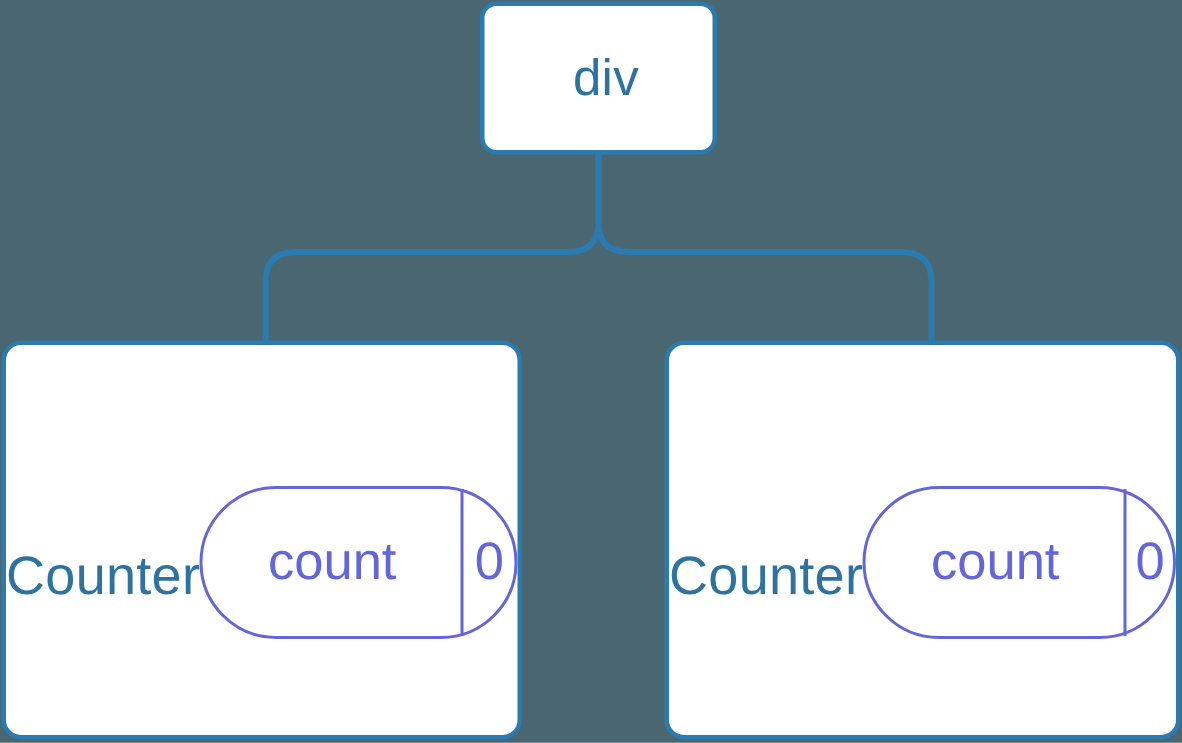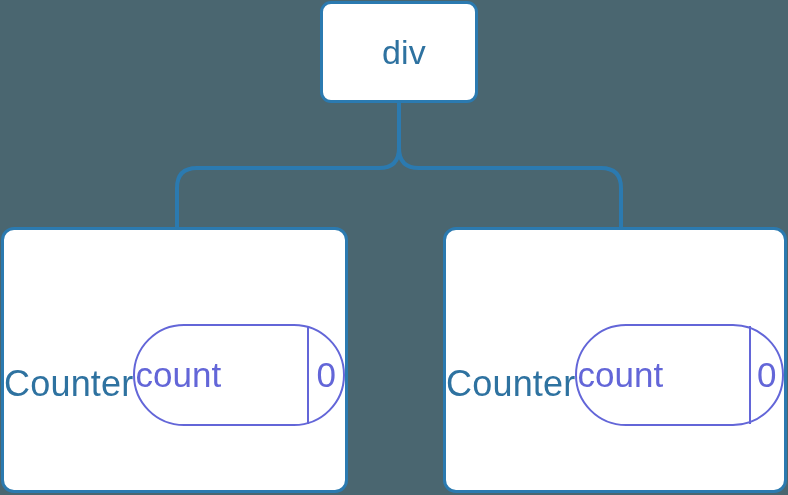--- a/index.html
+++ b/index.html
@@ -90,21 +90,21 @@
     border-radius: 51px;
     box-sizing: border-box;
     display: flex;
     align-items: stretch;
     background: #ffffff;
   }
   .pill-key {
     flex: 0 0 174px;
     display: flex;
     align-items: center;
-    justify-content: flex-start;
+    justify-content: center;
     border-right: 2px solid #6366d8;
     box-sizing: border-box;
   }
   .pill-value {
     flex: 1 1 auto;
     display: flex;
     align-items: center;
     justify-content: center;
   }
   .pill-key-text,

